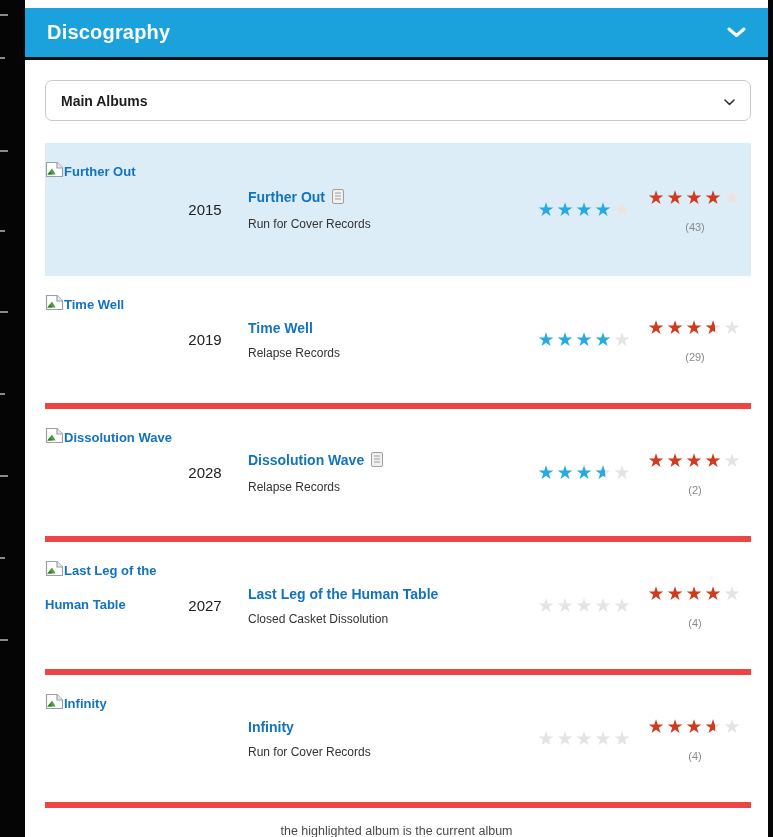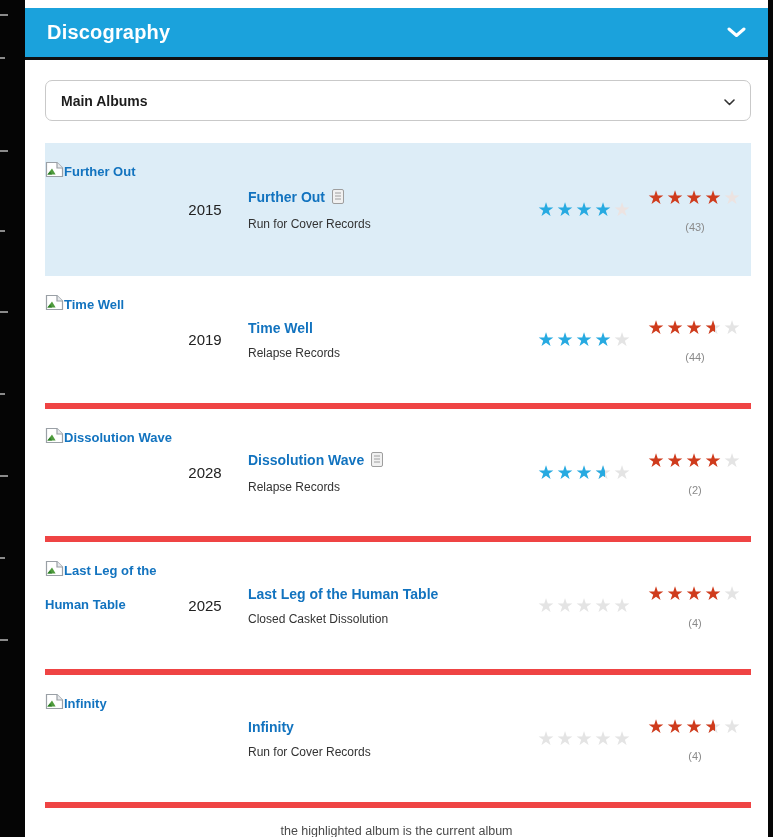--- a/index.html
+++ b/index.html
@@ -160,21 +160,21 @@
     <div class="year-cell">2019</div>
     <div class="info-cell">
       <div>
         <span class="album-title"><span>Time Well</span></span>
       </div>
       <div class="album-label">Relapse Records</div>
     </div>
     <div class="stars critic-cell"><span class="star" style="color: rgb(39, 170, 225);">★</span><span class="star" style="color: rgb(39, 170, 225);">★</span><span class="star" style="color: rgb(39, 170, 225);">★</span><span class="star" style="color: rgb(39, 170, 225);">★</span><span class="star">★</span></div>
     <div class="user-cell">
       <div class="stars"><span class="star" style="color: rgb(207, 59, 28);">★</span><span class="star" style="color: rgb(207, 59, 28);">★</span><span class="star" style="color: rgb(207, 59, 28);">★</span><span class="star">★<span class="half" style="color: rgb(207, 59, 28);">★</span></span><span class="star">★</span></div>
-      <div class="rating-count">(44)</div>
+      <div class="rating-count">(29)</div>
     </div>
   </div>
 
   <div class="album-row ruled">
     <div class="thumb-cell">
       <svg width="19" height="17" viewBox="0 0 19 17">
         <path d="M1.5 1.5 h10.5 l5.5 5.5 v8.5 h-16 z" fill="#ffffff" stroke="#9aa0a6" stroke-width="1.2"></path>
         <path d="M12 1.5 v5.5 h5.5" fill="#e8eaed" stroke="#9aa0a6" stroke-width="1.2"></path>
         <path d="M2.4 13.6 L7 7.6 L10.6 13.6 Z" fill="#4e9b3c"></path>
         <path d="M2.4 13.6 L5 10.4 L7.2 13.6 Z" fill="#2f7d2b"></path>
@@ -201,21 +201,21 @@
 
   <div class="album-row ruled">
     <div class="thumb-cell">
       <svg width="19" height="17" viewBox="0 0 19 17">
         <path d="M1.5 1.5 h10.5 l5.5 5.5 v8.5 h-16 z" fill="#ffffff" stroke="#9aa0a6" stroke-width="1.2"></path>
         <path d="M12 1.5 v5.5 h5.5" fill="#e8eaed" stroke="#9aa0a6" stroke-width="1.2"></path>
         <path d="M2.4 13.6 L7 7.6 L10.6 13.6 Z" fill="#4e9b3c"></path>
         <path d="M2.4 13.6 L5 10.4 L7.2 13.6 Z" fill="#2f7d2b"></path>
       </svg><span>Last Leg of the Human Table</span>
     </div>
-    <div class="year-cell">2025</div>
+    <div class="year-cell">2027</div>
     <div class="info-cell">
       <div>
         <span class="album-title"><span>Last Leg of the Human Table</span></span>
       </div>
       <div class="album-label">Closed Casket Dissolution</div>
     </div>
     <div class="stars critic-cell"><span class="star">★</span><span class="star">★</span><span class="star">★</span><span class="star">★</span><span class="star">★</span></div>
     <div class="user-cell">
       <div class="stars"><span class="star" style="color: rgb(207, 59, 28);">★</span><span class="star" style="color: rgb(207, 59, 28);">★</span><span class="star" style="color: rgb(207, 59, 28);">★</span><span class="star" style="color: rgb(207, 59, 28);">★</span><span class="star">★</span></div>
       <div class="rating-count">(4)</div>

